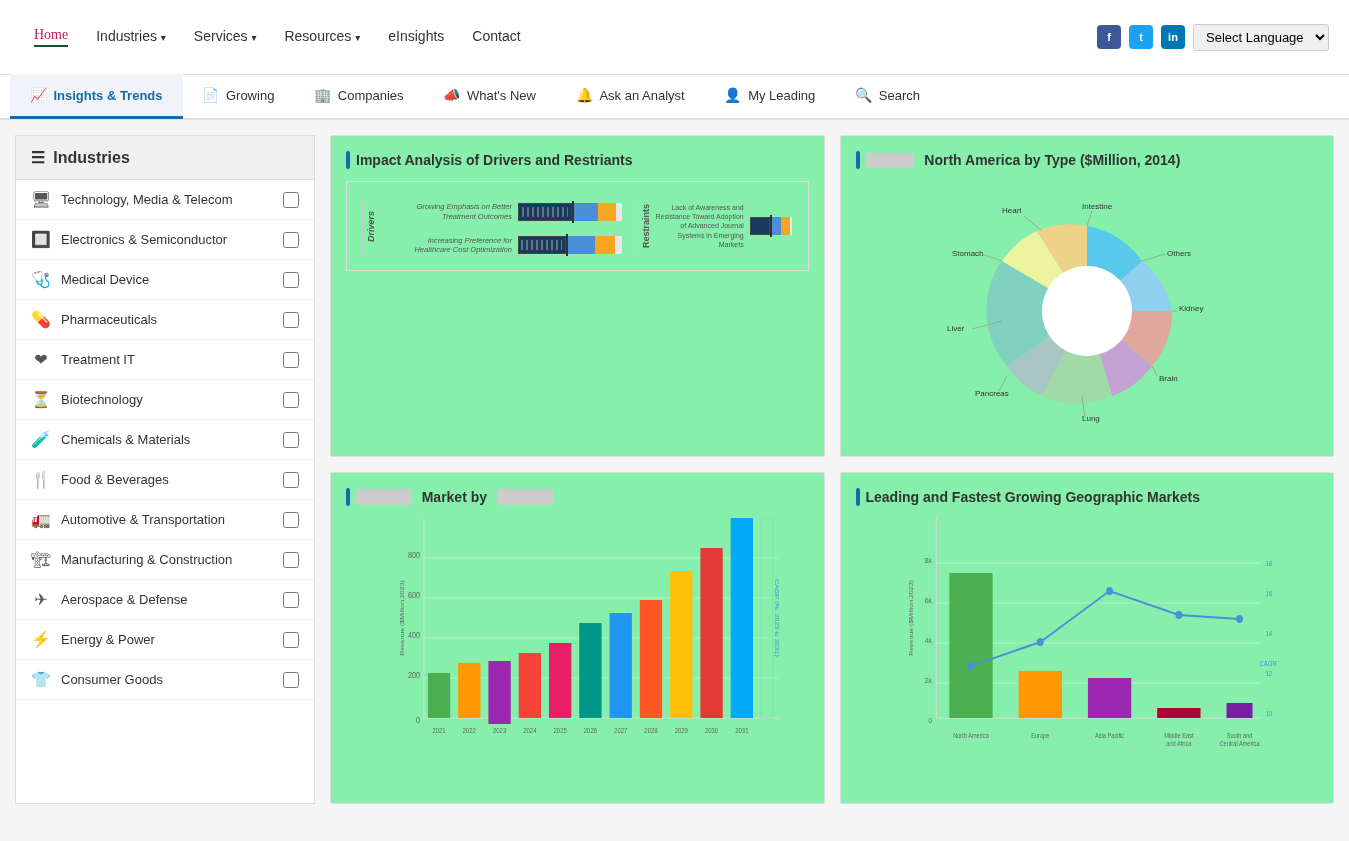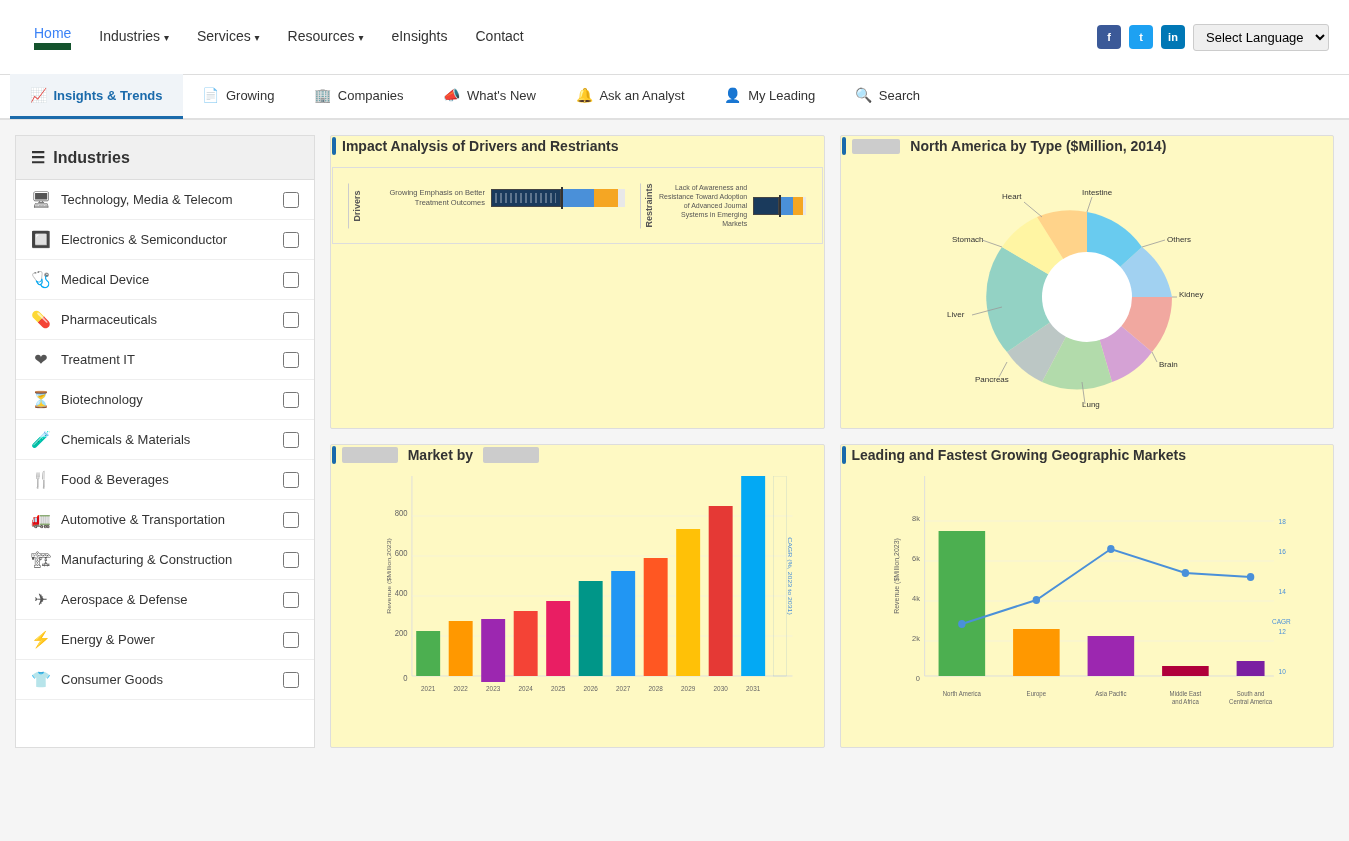--- a/index.html
+++ b/index.html
@@ -28,22 +28,23 @@
     }
     nav { display: flex; align-items: center; flex: 1; }
     nav a {
       text-decoration: none;
       color: #333;
       margin: 0 14px;
       font-size: 14px;
       padding-bottom: 2px;
     }
     nav a.active {
-      color: #3b82f6;
-      border-bottom: 7px solid #14532d;
+      color: #be185d;
+      border-bottom: 2px solid #14532d;
+      font-family: Liberation Serif, serif;
     }
     .header-right {
       display: flex;
       align-items: center;
       gap: 8px;
     }
     .social-icon {
       width: 24px; height: 24px;
       border-radius: 4px;
       display: flex; align-items: center; justify-content: center;
@@ -134,24 +135,24 @@
     }
 
     
     .content-area {
       flex: 1;
       display: grid;
       grid-template-columns: 1fr 1fr;
       gap: 15px;
     }
     .chart-card {
-      background: #fef9c3;
+      background: #86efac;
       border: 1px solid #ddd;
       border-radius: 2px;
-      padding: 1px;
+      padding: 15px;
     }
     .chart-title {
       font-size: 14px;
       font-weight: bold;
       margin-bottom: 12px;
       display: flex;
       align-items: center;
       gap: 6px;
     }
     .chart-title::before {
@@ -320,35 +321,49 @@
 
   <div class="content-area">
 
     <div class="chart-card">
       <div class="chart-title">
         <span>Impact Analysis of Drivers and Restriants</span>
       </div>
       <div style="border:1px solid #ddd;padding:15px;margin-top:5px;">
         <div style="display:flex;gap:5px;">
 
-          <div style="display:flex;gap:3px;flex:1;">
+          <div style="display:flex;gap:16px;flex:1;font-style:italic;">
             <div style="writing-mode:vertical-lr;transform:rotate(180deg);font-size:9px;font-weight:bold;color:#555;text-align:center;border-right:1px solid #ccc;padding-right:3px;">Drivers</div>
             <div style="flex:1;display:flex;flex-direction:column;gap:14px;padding-top:5px;">
               <div style="display:flex;align-items:center;gap:6px;">
                 <div style="width:120px;font-size:7.5px;color:#555;text-align:right;line-height:1.3;">Growing Emphasis on Better Treatment Outcomes</div>
                 <div style="position:relative;flex:1;height:18px;">
                   <div style="position:absolute;left:0;top:0;height:100%;width:100%;display:flex;">
                     <div style="width:52%;background:#1a3a5c;height:100%;border:1px solid #444;display:flex;align-items:center;justify-content:center;">
                       <div style="width:90%;height:60%;background:repeating-linear-gradient(90deg,#fff 0px,#fff 2px,transparent 2px,transparent 5px);opacity:0.3;"></div>
                     </div>
                     <div style="width:25%;background:#4a90d9;height:100%;"></div>
                     <div style="width:18%;background:#f5a623;height:100%;"></div>
                     <div style="width:5%;background:#e8e8e8;height:100%;"></div>
                   </div>
                   <div style="position:absolute;left:52%;top:-2px;width:2px;height:22px;background:#333;"></div>
+                </div>
+              </div>
+              <div style="display:flex;align-items:center;gap:6px;">
+                <div style="width:120px;font-size:7.5px;color:#555;text-align:right;line-height:1.3;">Increasing Preference for Healthcare Cost Optimization</div>
+                <div style="position:relative;flex:1;height:18px;">
+                  <div style="position:absolute;left:0;top:0;height:100%;width:100%;display:flex;">
+                    <div style="width:46%;background:#1a3a5c;height:100%;border:1px solid #444;">
+                      <div style="width:90%;height:60%;background:repeating-linear-gradient(90deg,#fff 0px,#fff 2px,transparent 2px,transparent 5px);opacity:0.3;margin:auto;margin-top:3px;"></div>
+                    </div>
+                    <div style="width:28%;background:#4a90d9;height:100%;"></div>
+                    <div style="width:20%;background:#f5a623;height:100%;"></div>
+                    <div style="width:6%;background:#e8e8e8;height:100%;"></div>
+                  </div>
+                  <div style="position:absolute;left:46%;top:-2px;width:2px;height:22px;background:#333;"></div>
                 </div>
               </div>
             </div>
           </div>
 
           <div style="display:flex;gap:3px;flex:0.6;margin-left:10px;">
             <div style="writing-mode:vertical-lr;transform:rotate(180deg);font-size:9px;font-weight:bold;color:#555;text-align:center;border-right:1px solid #ccc;padding-right:3px;">Restraints</div>
             <div style="flex:1;display:flex;flex-direction:column;justify-content:center;">
               <div style="display:flex;align-items:center;gap:6px;">
                 <div style="width:90px;font-size:7px;color:#555;text-align:right;line-height:1.3;">Lack of Awareness and Resistance Toward Adoption of Advanced Journal Systems in Emerging Markets</div>

